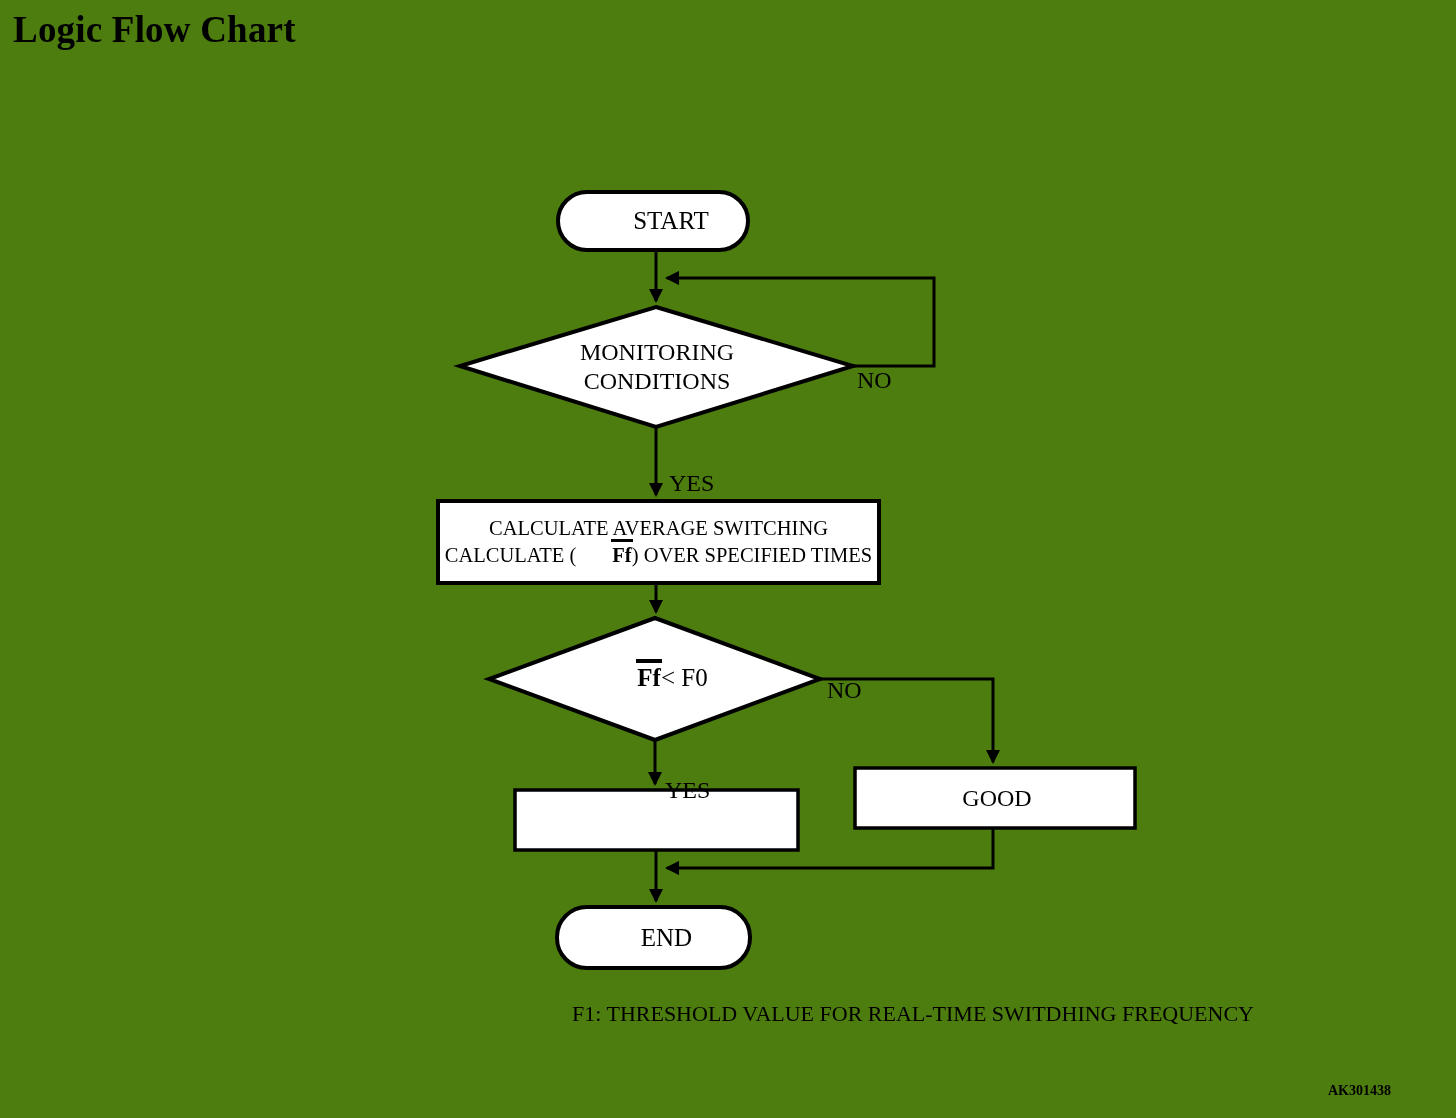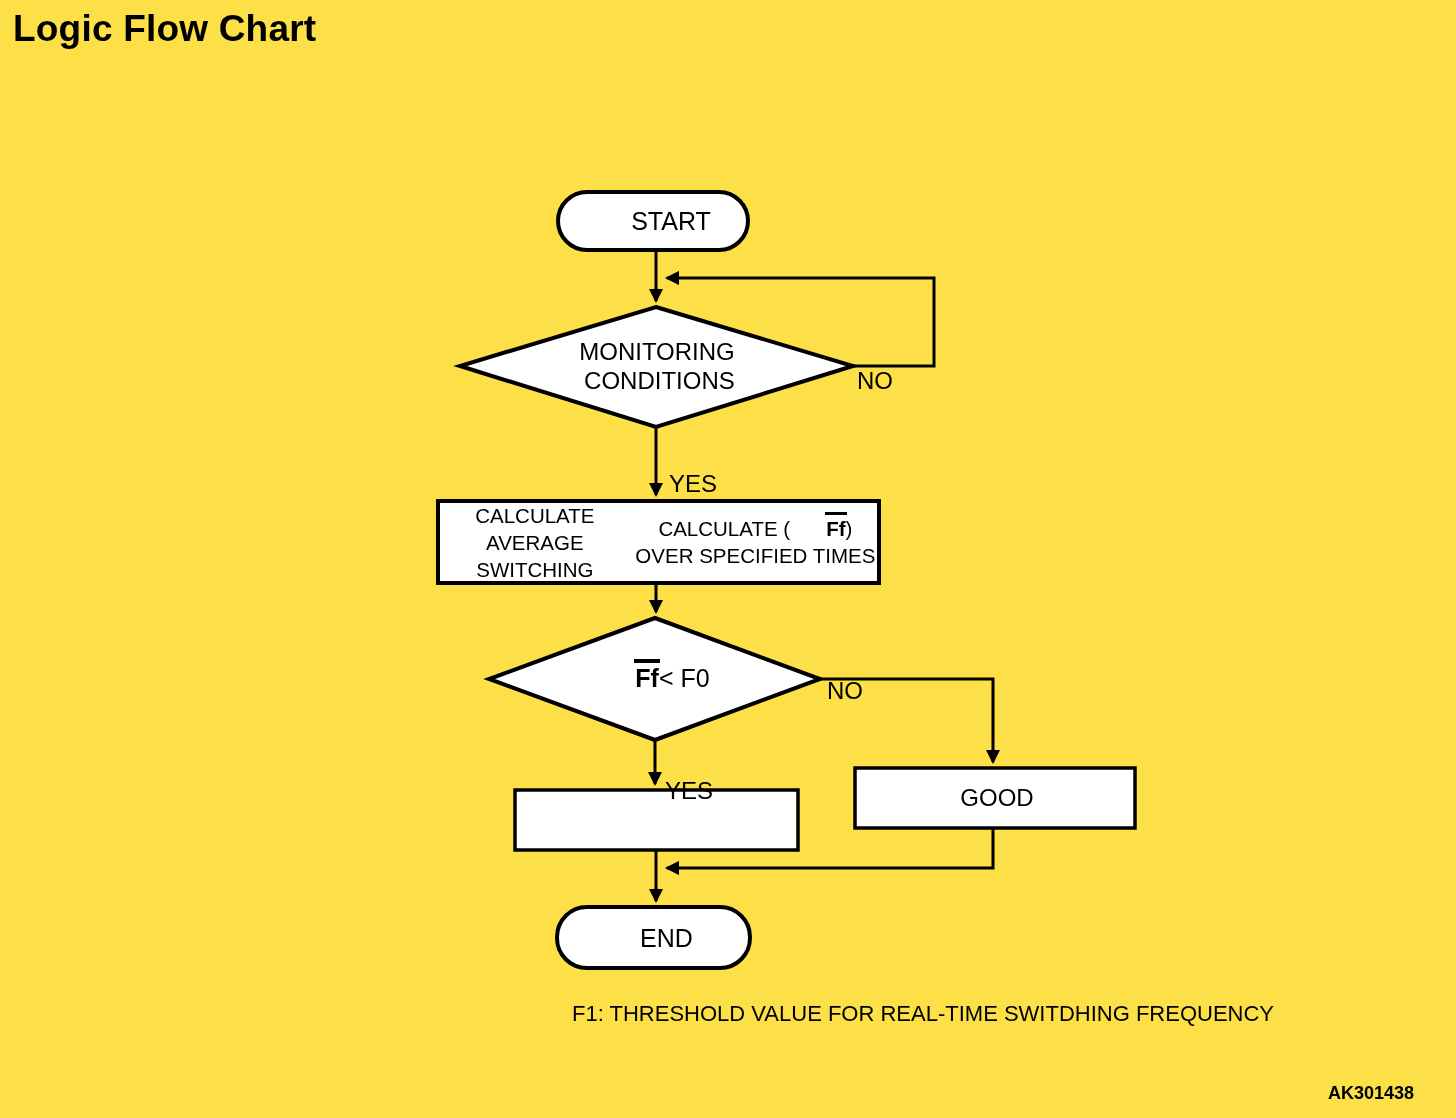--- a/index.html
+++ b/index.html
@@ -4,23 +4,23 @@
 <style>
   html, body {
     margin: 0;
     padding: 0;
     background: #ffffff;
   }
   .page {
     position: relative;
     width: 1456px;
     height: 1118px;
-    background: #fde047;
+    background: #4d7c0f;
     color: #000000;
-    font-family: Liberation Sans, sans-serif;
+    font-family: Liberation Serif, serif;
     overflow: hidden;
   }
   .abs { position: absolute; }
   .page-title {
     left: 13px;
     top: 8px;
     font-size: 37px;
     font-weight: bold;
     letter-spacing: 0.2px;
     white-space: nowrap;
@@ -30,22 +30,22 @@
     left: 0;
     top: 0;
   }
   .node-label {
     display: flex;
     align-items: center;
     justify-content: center;
     text-align: center;
     line-height: 1.2;
   }
-  .node-label.col { }
-  .prewrap { white-space: pre-line; text-align: right; }
+  .node-label.col { flex-direction: column; }
+  .prewrap { white-space: pre-line; }
   .fs25 { font-size: 25px; }
   .fs24 { font-size: 24px; }
   .fs20 { font-size: 20.5px; line-height: 27px; }
   .edge-label {
     font-size: 24px;
     white-space: nowrap;
     margin-top: 33px;
   }
   
   .ovbar {
@@ -70,21 +70,21 @@
   .legend {
     left: 572px;
     top: 999px;
     font-size: 22px;
     line-height: 30px;
     white-space: nowrap;
   }
   .figure-code {
     left: 1328px;
     top: 1083px;
-    font-size: 18px;
+    font-size: 14px;
     font-weight: bold;
     white-space: nowrap;
   }
 </style>
 </head>
 <body>
 
 <div class="page">
 
   <div class="abs page-title">Logic Flow Chart</div>

